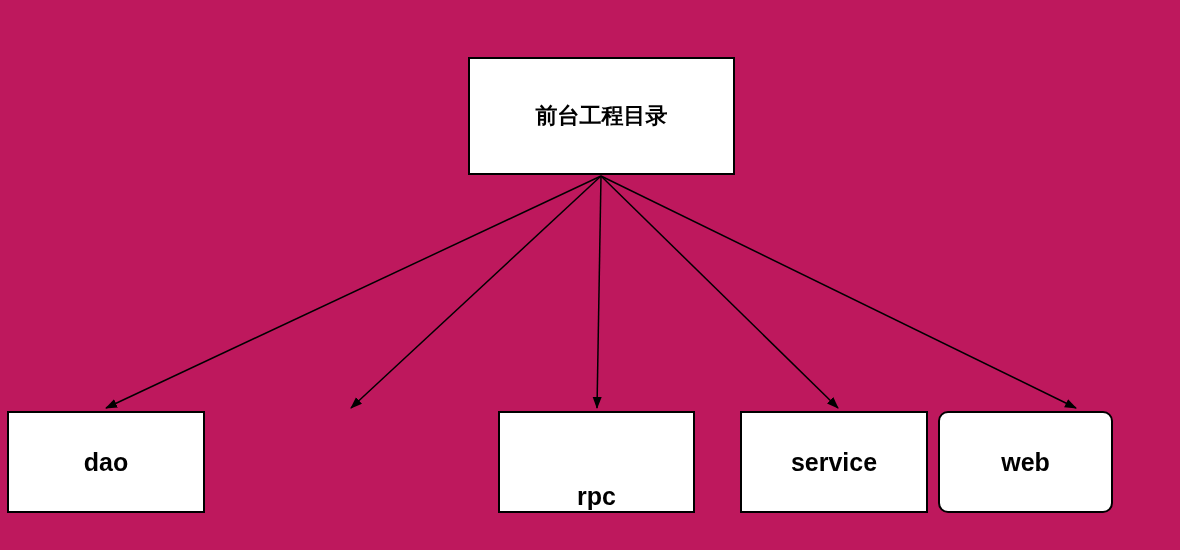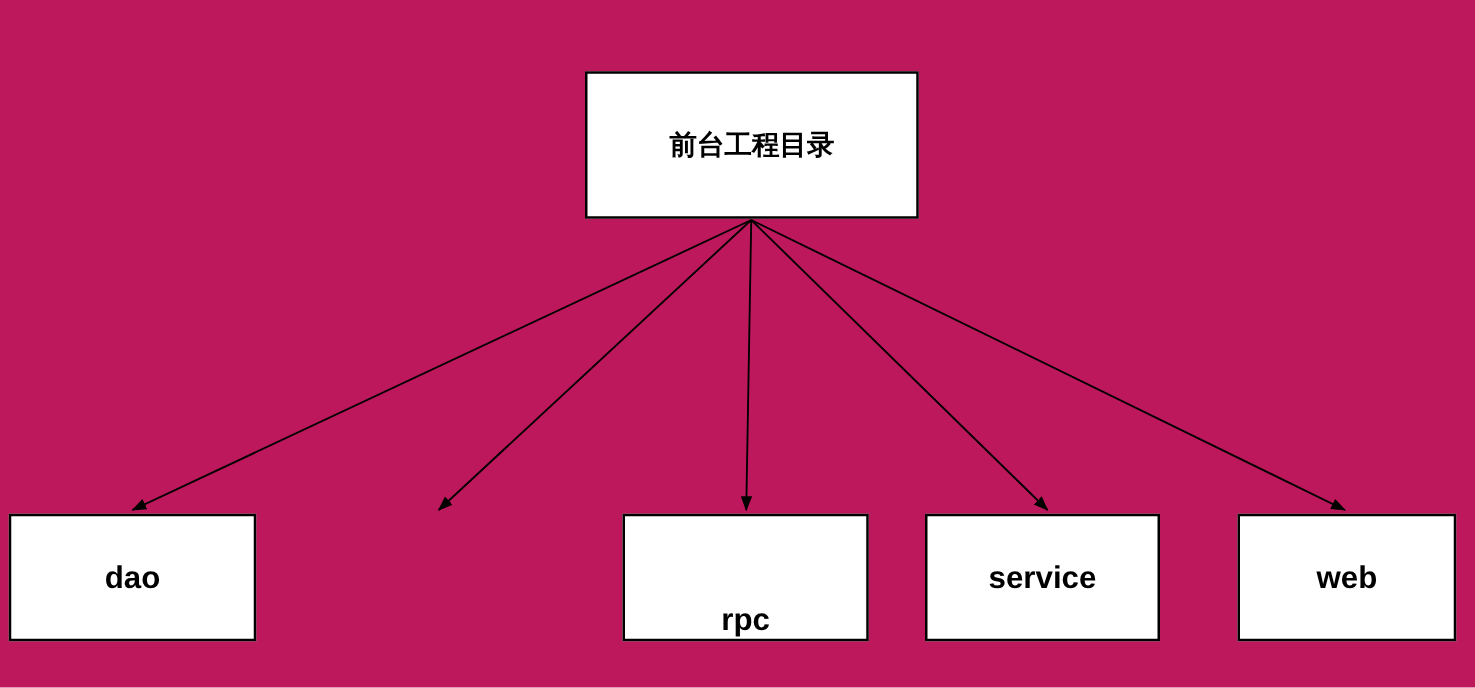--- a/index.html
+++ b/index.html
@@ -44,21 +44,21 @@
   }
   .node-child {
     top: 411px;
     height: 102px;
     font-size: 25px;
   }
   .node-dao     { left: 7px;   width: 198px; }
   .node-domain  { left: 253px; width: 195px; }
   .node-rpc     { left: 498px; width: 197px; align-items: flex-end; }
   .node-service { left: 727px; width: 188px; margin-left: 13px; }
-  .node-web     { left: 990px; width: 175px; }
+  .node-web     { left: 938px; width: 175px; border-radius: 10px; }
   .edge {
     stroke: #000000;
     stroke-width: 1.5;
     fill: none;
   }
 </style>
 </head>
 <body>
 
 <div id="canvas">

